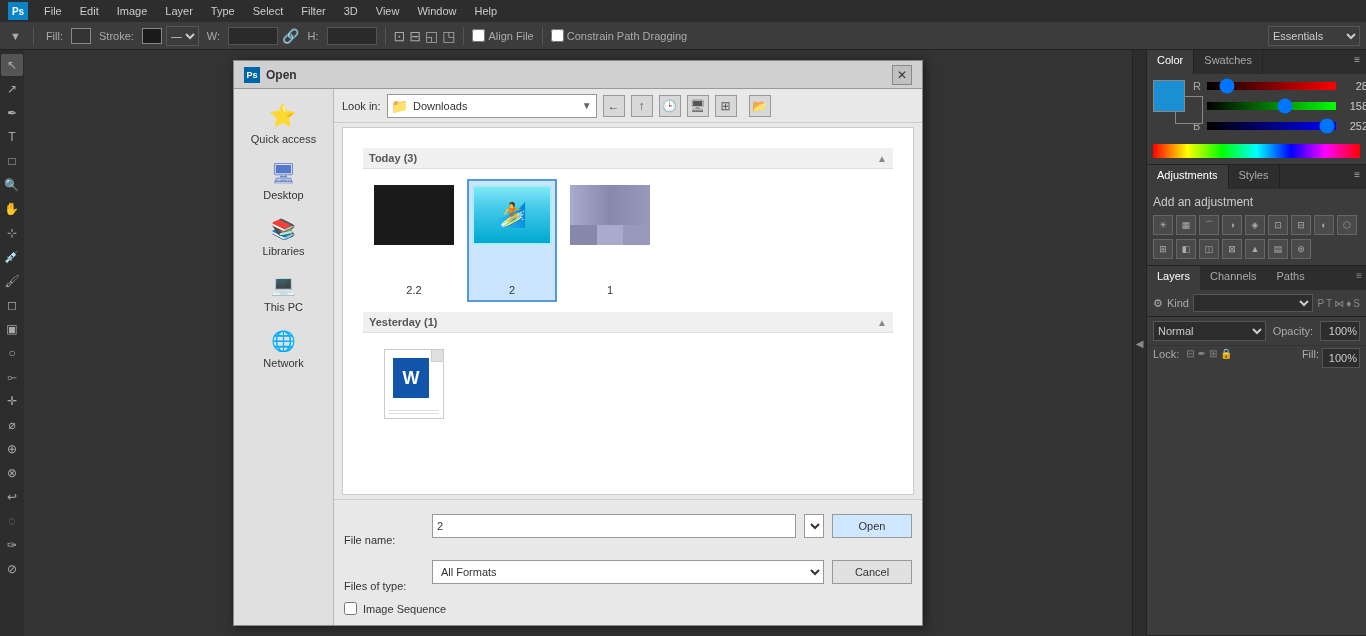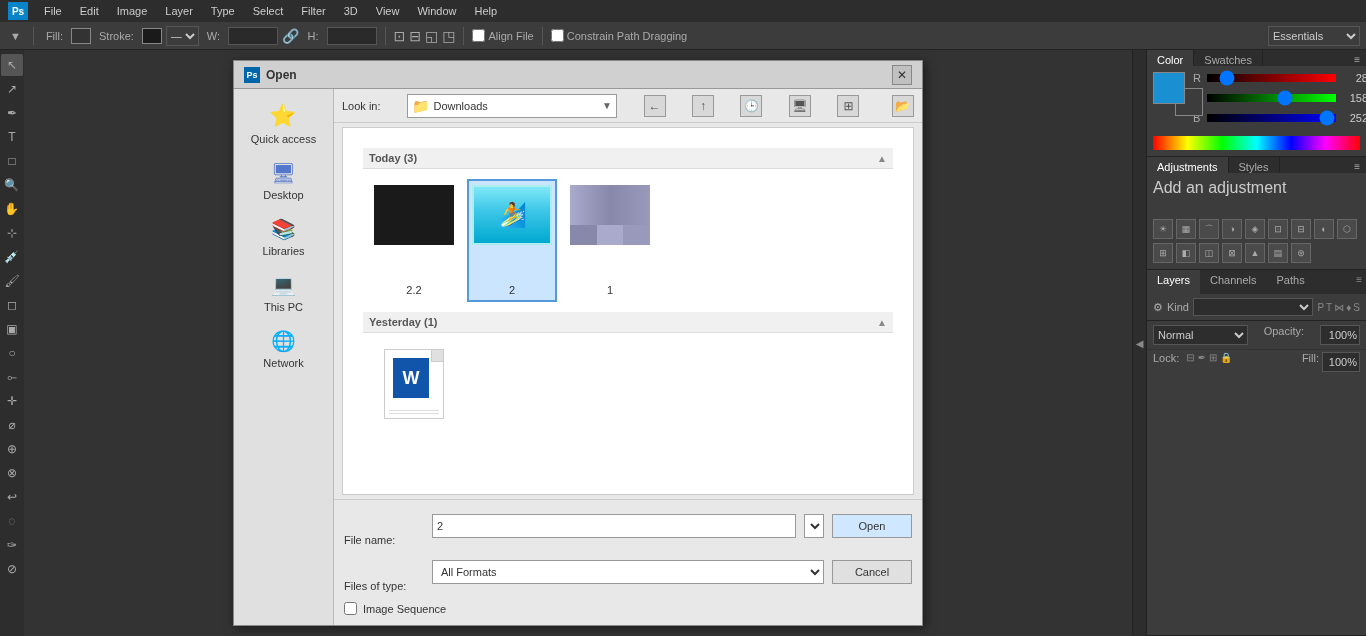--- a/index.html
+++ b/index.html
@@ -119,21 +119,21 @@
       display: flex;
       flex-direction: column;
       border-left: 1px solid #222;
     }
     .panel-section {
       border-bottom: 1px solid #222;
     }
     .panel-tabs {
       display: flex;
       background: #2d2d2d;
-      height: 16px;
+      height: 24px;
     }
     .panel-tab {
       padding: 4px 10px;
       font-size: 11px;
       color: #aaa;
       cursor: pointer;
       border-right: 1px solid #222;
     }
     .panel-tab.active {
       background: #3c3c3c;
@@ -193,21 +193,21 @@
     .slider-g { background: linear-gradient(to right, #000, #00ff00); }
     .slider-b { background: linear-gradient(to right, #000, #0000ff); }
     .color-spectrum {
       height: 14px;
       background: linear-gradient(to right, red, yellow, lime, cyan, blue, magenta, red);
       margin-top: 4px;
     }
 
     
     .adj-section { padding: 6px; }
-    .adj-title { font-size: 16px; color: #ccc; margin-bottom: 22px; }
+    .adj-title { font-size: 12px; color: #ccc; margin-bottom: 6px; }
     .adj-icons {
       display: flex; flex-wrap: wrap; gap: 3px;
     }
     .adj-icon-btn {
       width: 20px; height: 20px;
       background: #4a4a4a;
       border: 1px solid #666;
       display: flex; align-items: center; justify-content: center;
       font-size: 9px; color: #aaa; cursor: pointer;
     }
@@ -227,23 +227,23 @@
     .layers-tab.active { background: #3c3c3c; color: #fff; }
     .layers-controls {
       display: flex;
       align-items: center;
       padding: 4px 6px;
       gap: 4px;
       border-bottom: 1px solid #222;
     }
     .layers-row {
       display: flex;
-      align-items: flex-start;
+      align-items: center;
       padding: 4px 6px;
-      gap: 16px;
+      gap: 7px;
       border-bottom: 1px solid #333;
     }
     .layers-select {
       background: #2d2d2d;
       border: 1px solid #555;
       color: #ccc;
       height: 20px;
       font-size: 11px;
       flex: 1;
     }
@@ -371,21 +371,20 @@
 
     
     .dialog-toolbar {
       height: 34px;
       background: #e8e8e8;
       display: flex;
       align-items: center;
       padding: 0 8px;
       gap: 6px;
       border-bottom: 1px solid #ccc;
-      justify-content: space-between;
     }
     .look-in-label {
       font-size: 11px;
       color: #333;
     }
     .dialog-nav-btn {
       width: 22px; height: 22px;
       background: #d8d8d8;
       border: 1px solid #999;
       display: flex; align-items: center; justify-content: center;

